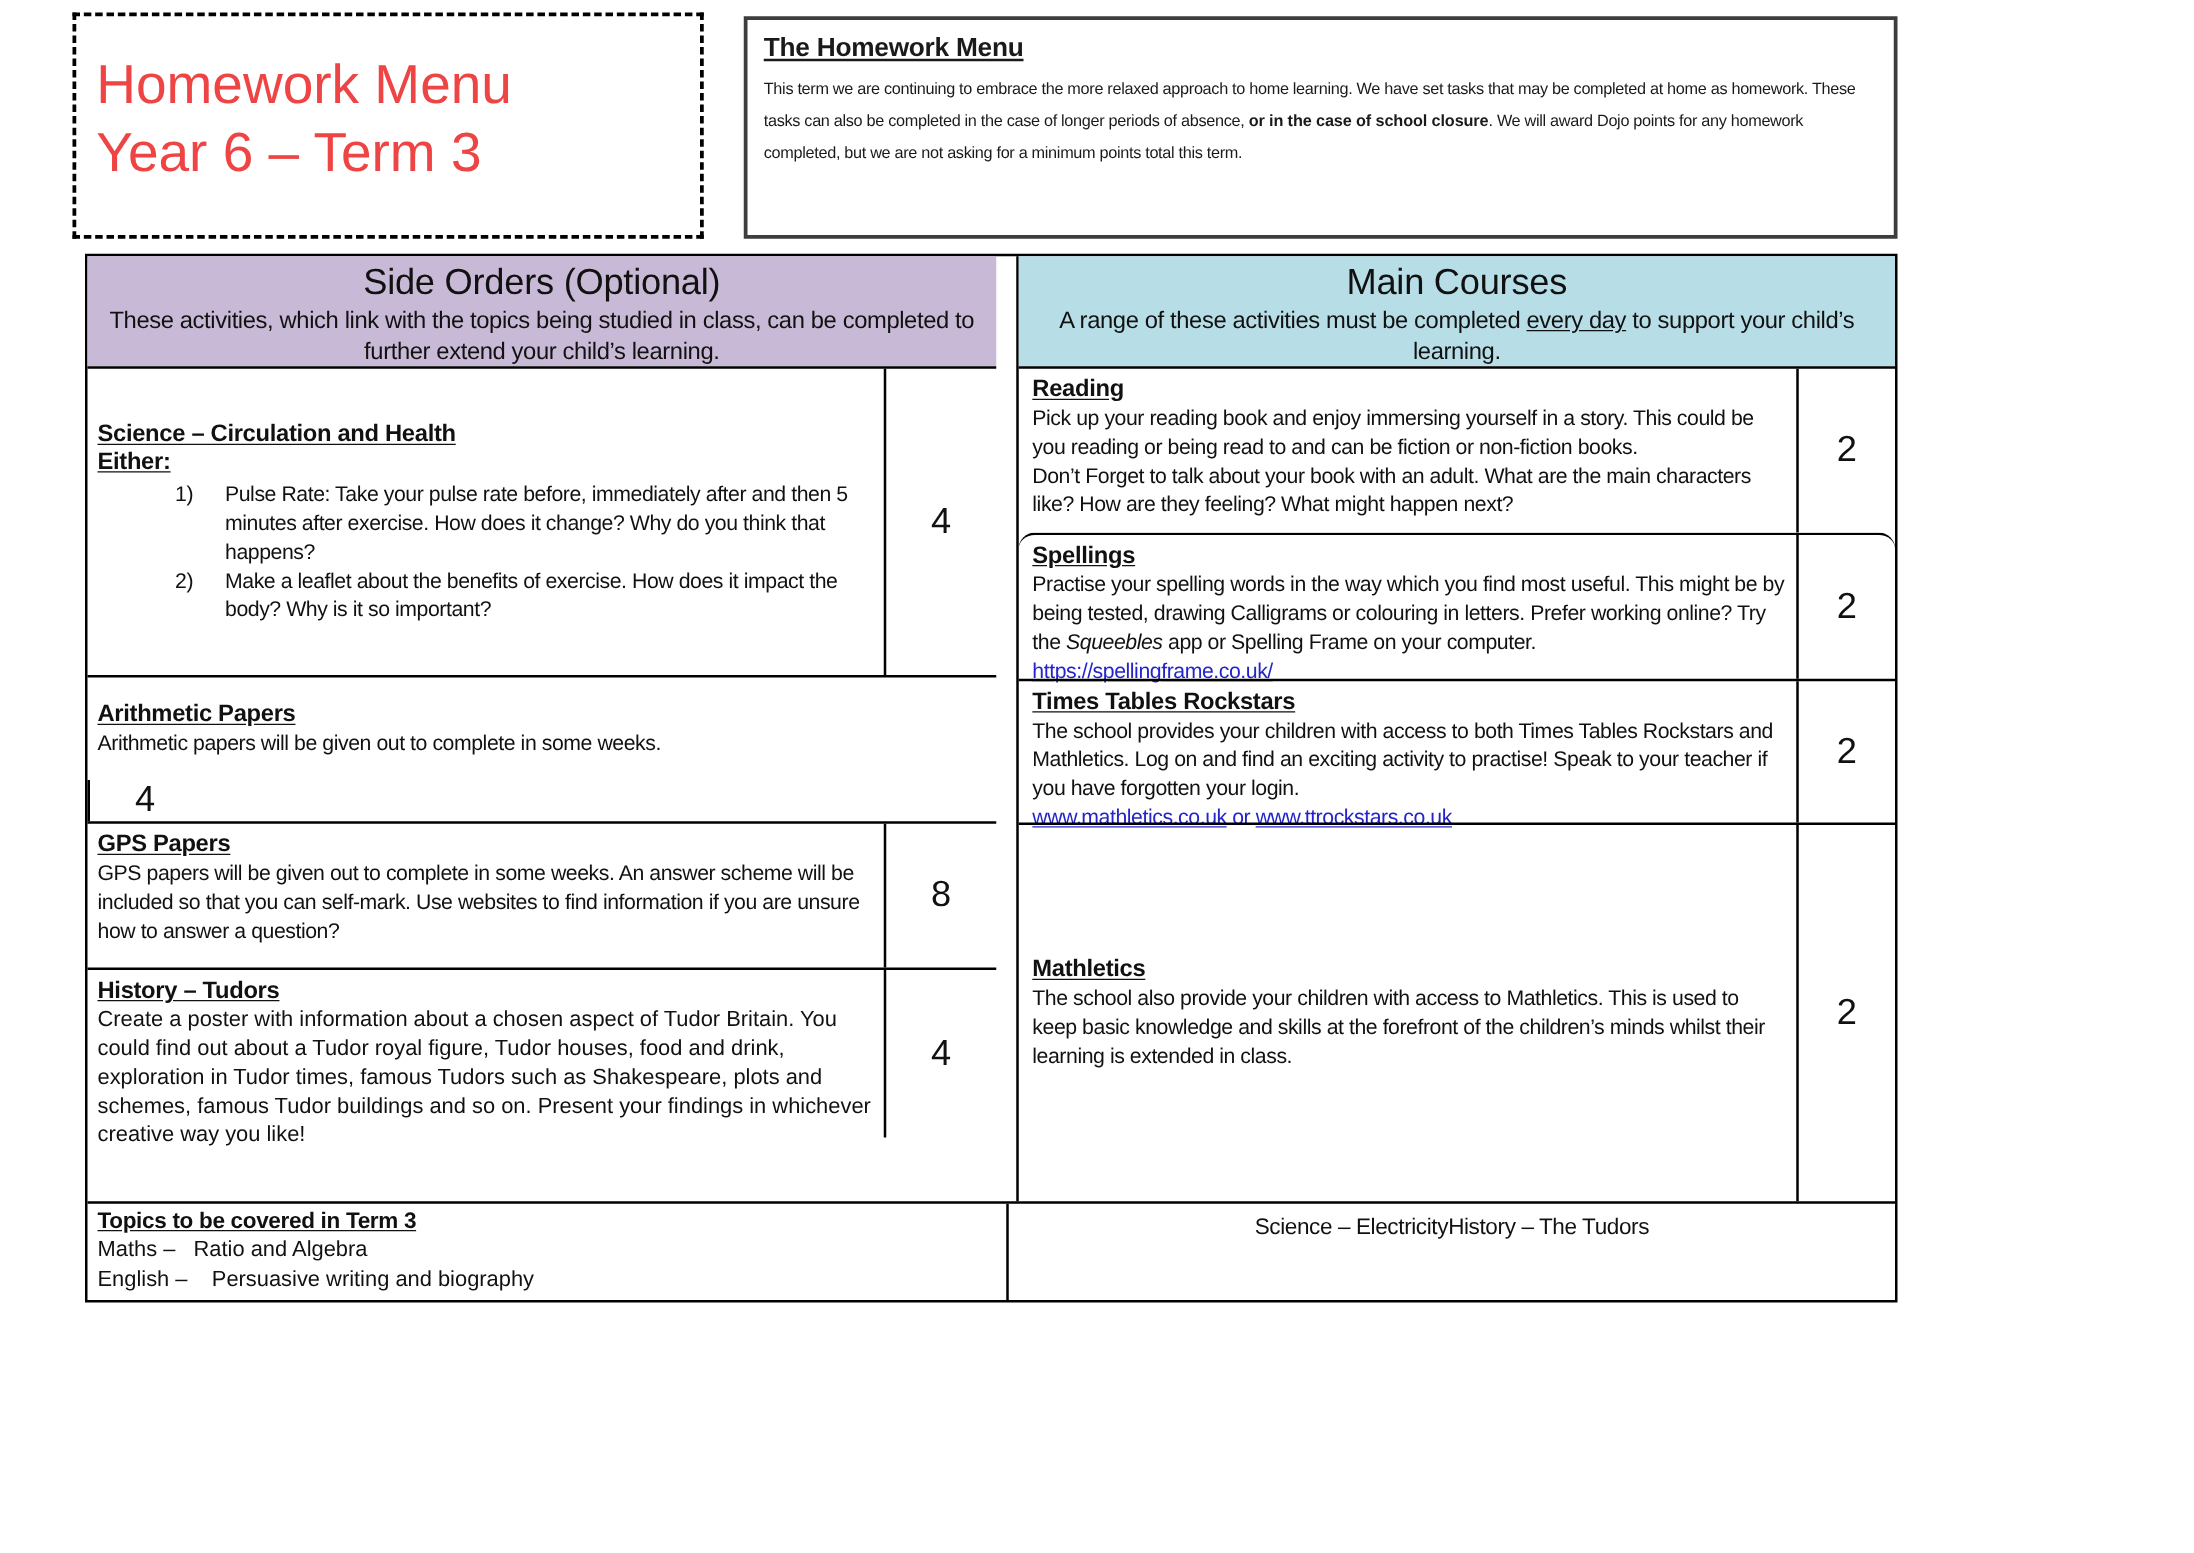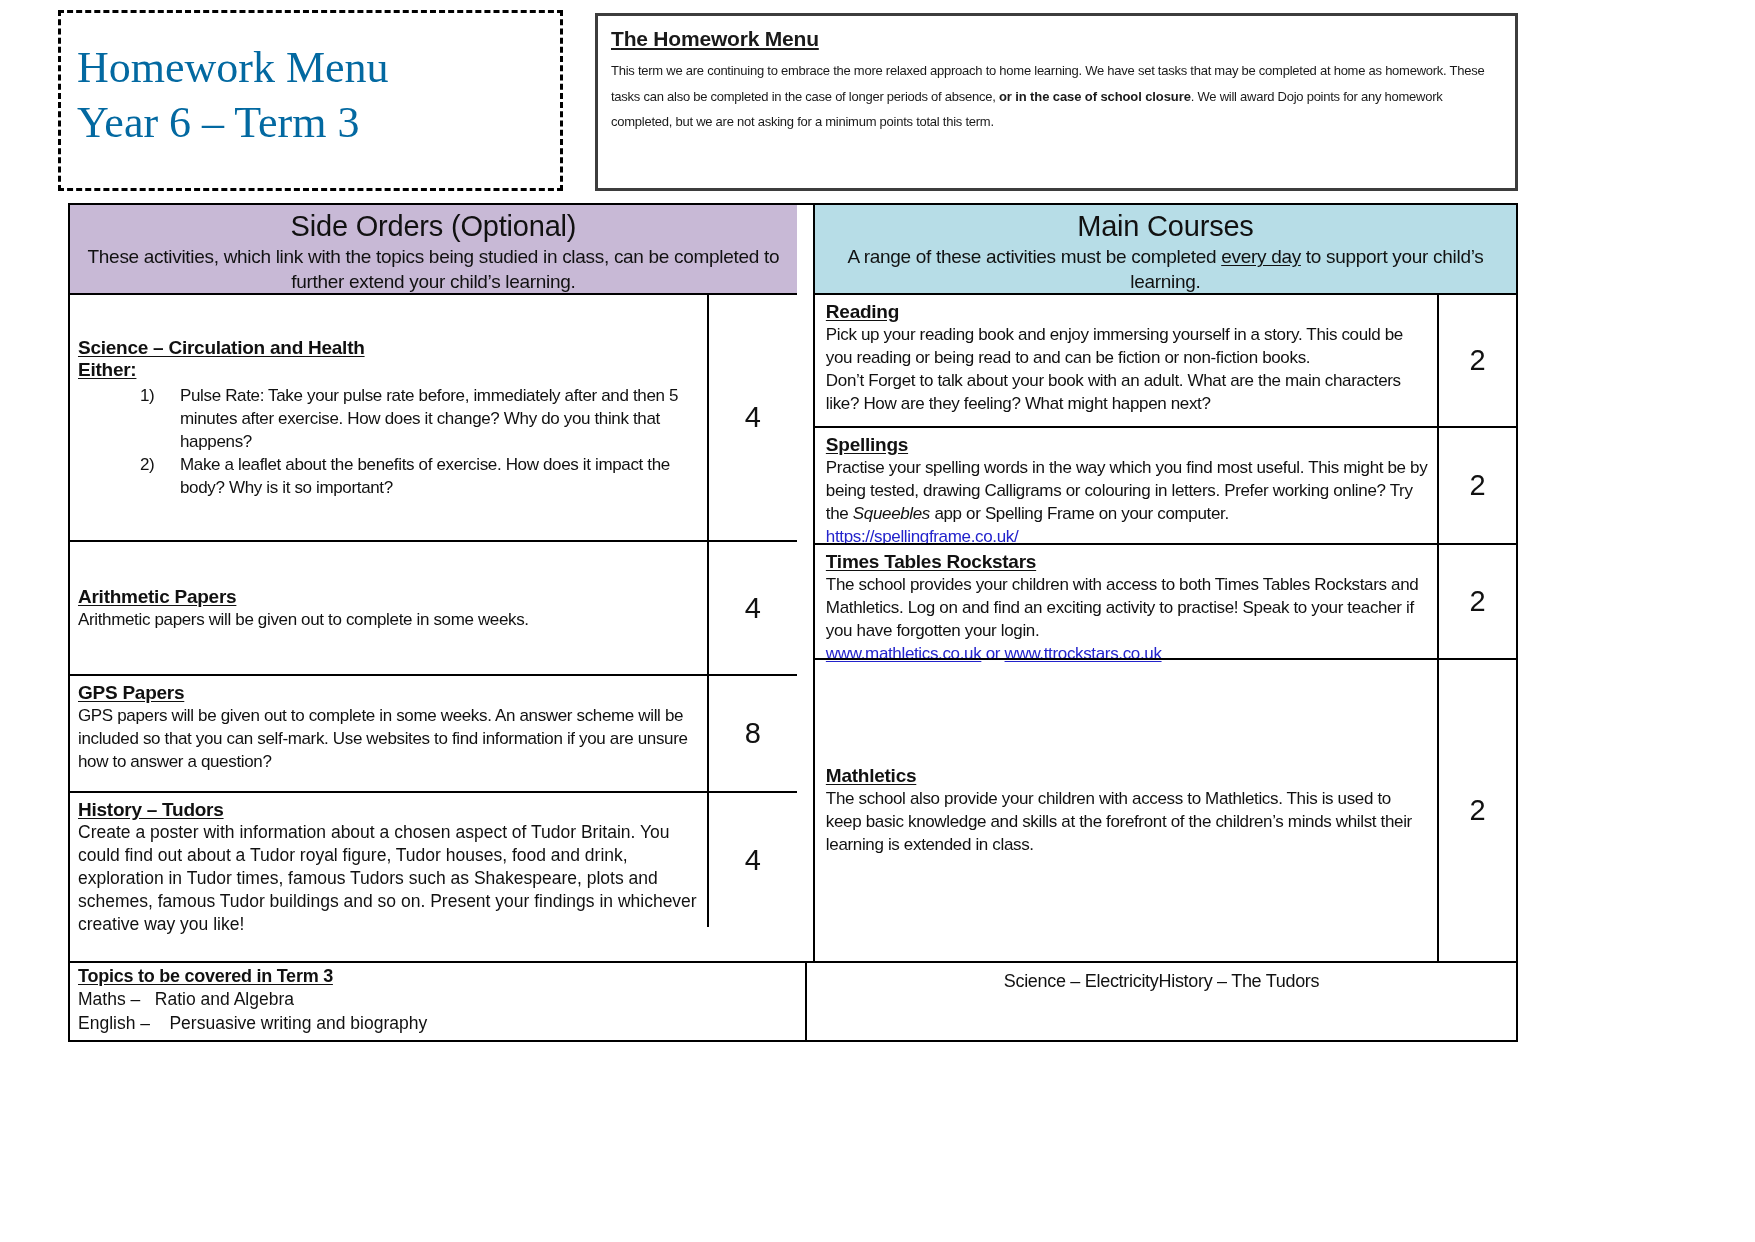--- a/index.html
+++ b/index.html
@@ -6,22 +6,22 @@
   html,body { background:#ffffff; }
   body {
     width:1755px; height:1242px; position:relative;
     font-family:"Liberation Sans", sans-serif; color:#111;
   }
 
   
   .title-box {
     position:absolute; left:58px; top:10px; width:505px; height:181px;
     border:3px dashed #000; padding:28px 0 0 16px;
-    font-family:Liberation Serif, serif; font-size:44px; line-height:1.24;
-    color:#0369a1;
+    font-family:Liberation Sans, sans-serif; font-size:44px; line-height:1.24;
+    color:#ef4444;
   }
 
   
   .intro-box {
     position:absolute; left:595px; top:13px; width:923px; height:178px;
     border:3px solid #3d3d3d; padding:11px 14px 0 13px;
   }
   .intro-heading {
     font-size:21px; font-weight:700; text-decoration:underline;
     letter-spacing:-0.2px; margin-bottom:7px; color:#1a1a1a;
@@ -47,22 +47,22 @@
 
   .row { display:flex; border-top:2px solid #000; }
   .desc { flex:1; padding:6px 8px 6px 8px; }
   .pts {
     border-left:2px solid #000; display:flex; align-items:center; justify-content:center;
     font-size:29px;
   }
   .half-left  .pts { width:90px; }
   .half-right .pts { width:79px; }
 
-  .lr1 { height:247px; } .lr2 { height:134px; } .lr3 { height:117px; } .lr4 { height:136px; }
-  .rr1 { height:133px; } .rr2 { height:117px; } .rr3 { height:115px; } .rr4 { height:303px; }
+  .lr1 { height:247px; } .lr2 { height:117px;flex-direction:column; } .lr3 { height:117px; } .lr4 { height:136px; }
+  .rr1 { height:133px; } .rr2 { height:117px;border-radius:13px; } .rr3 { height:115px; } .rr4 { height:303px; }
 
   .v-center { display:flex; flex-direction:column; justify-content:center; }
 
   .cell-h { font-weight:700; text-decoration:underline; font-size:19px;
             letter-spacing:-0.25px; text-underline-offset:2px; }
   .body-txt { font-size:17px; line-height:23px; letter-spacing:-0.35px; }
   .wide-txt { font-size:17.5px; line-height:23px; letter-spacing:0; }
 
   .olist { margin-top:3px; }
   .oli { display:flex; padding-left:62px; }

